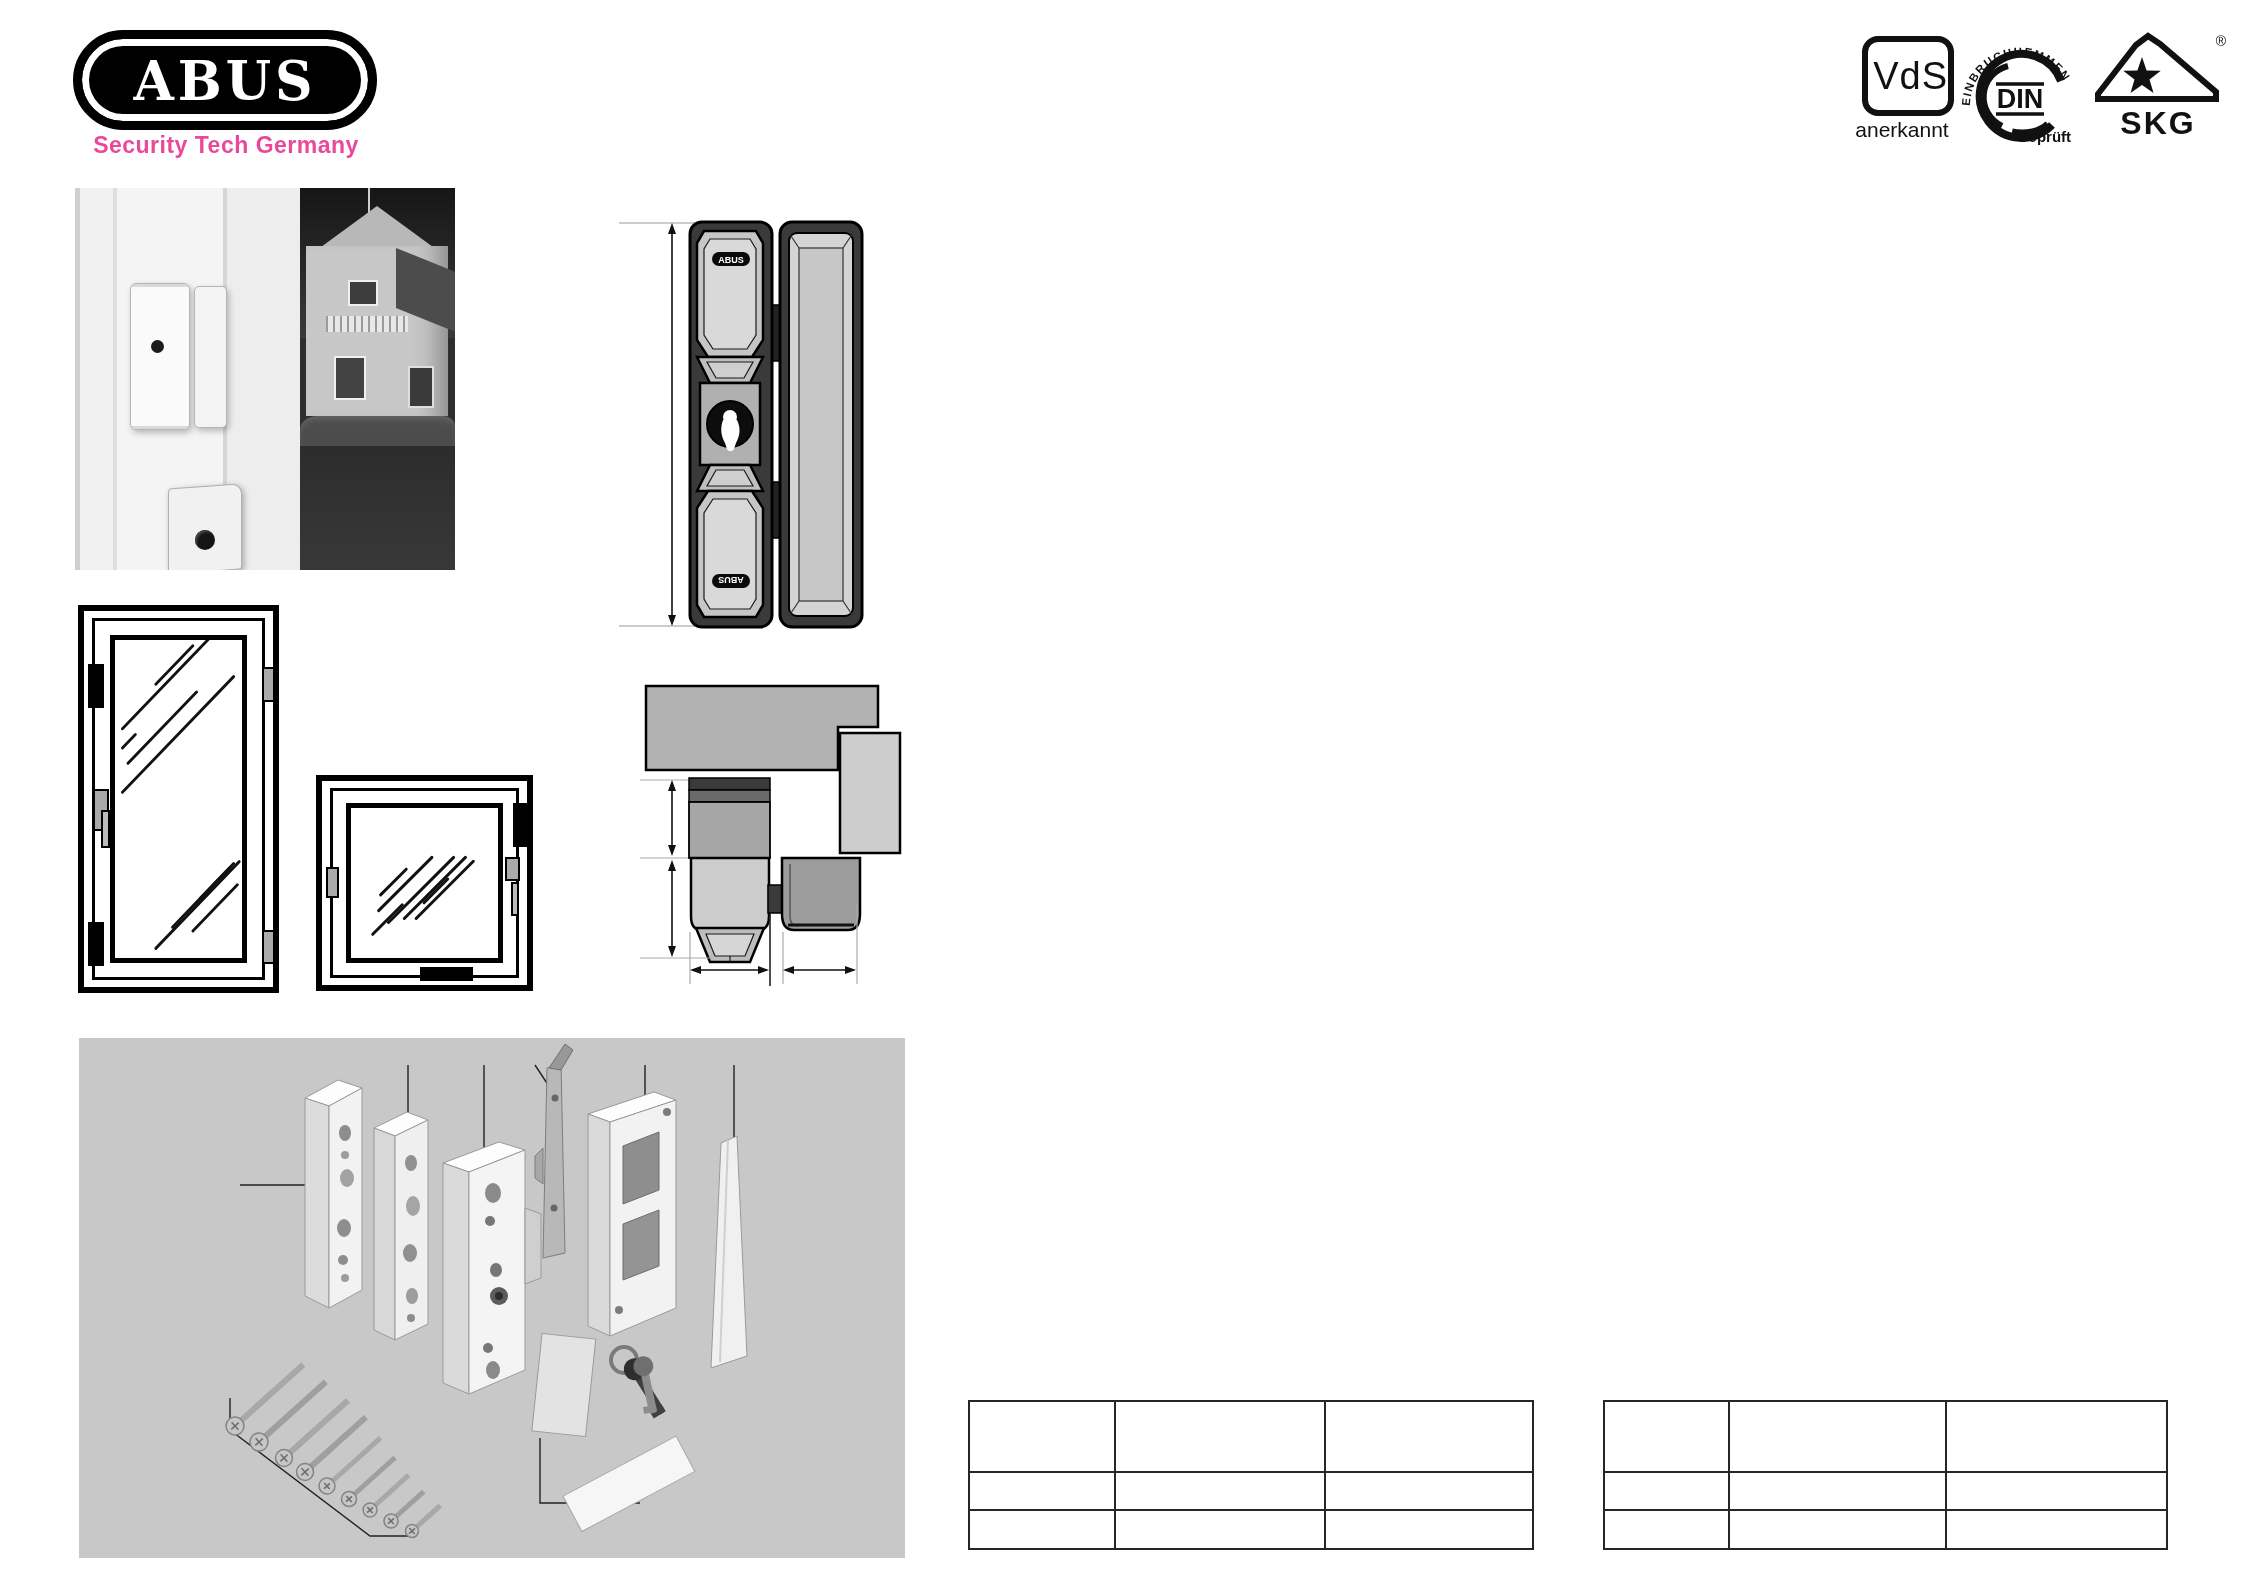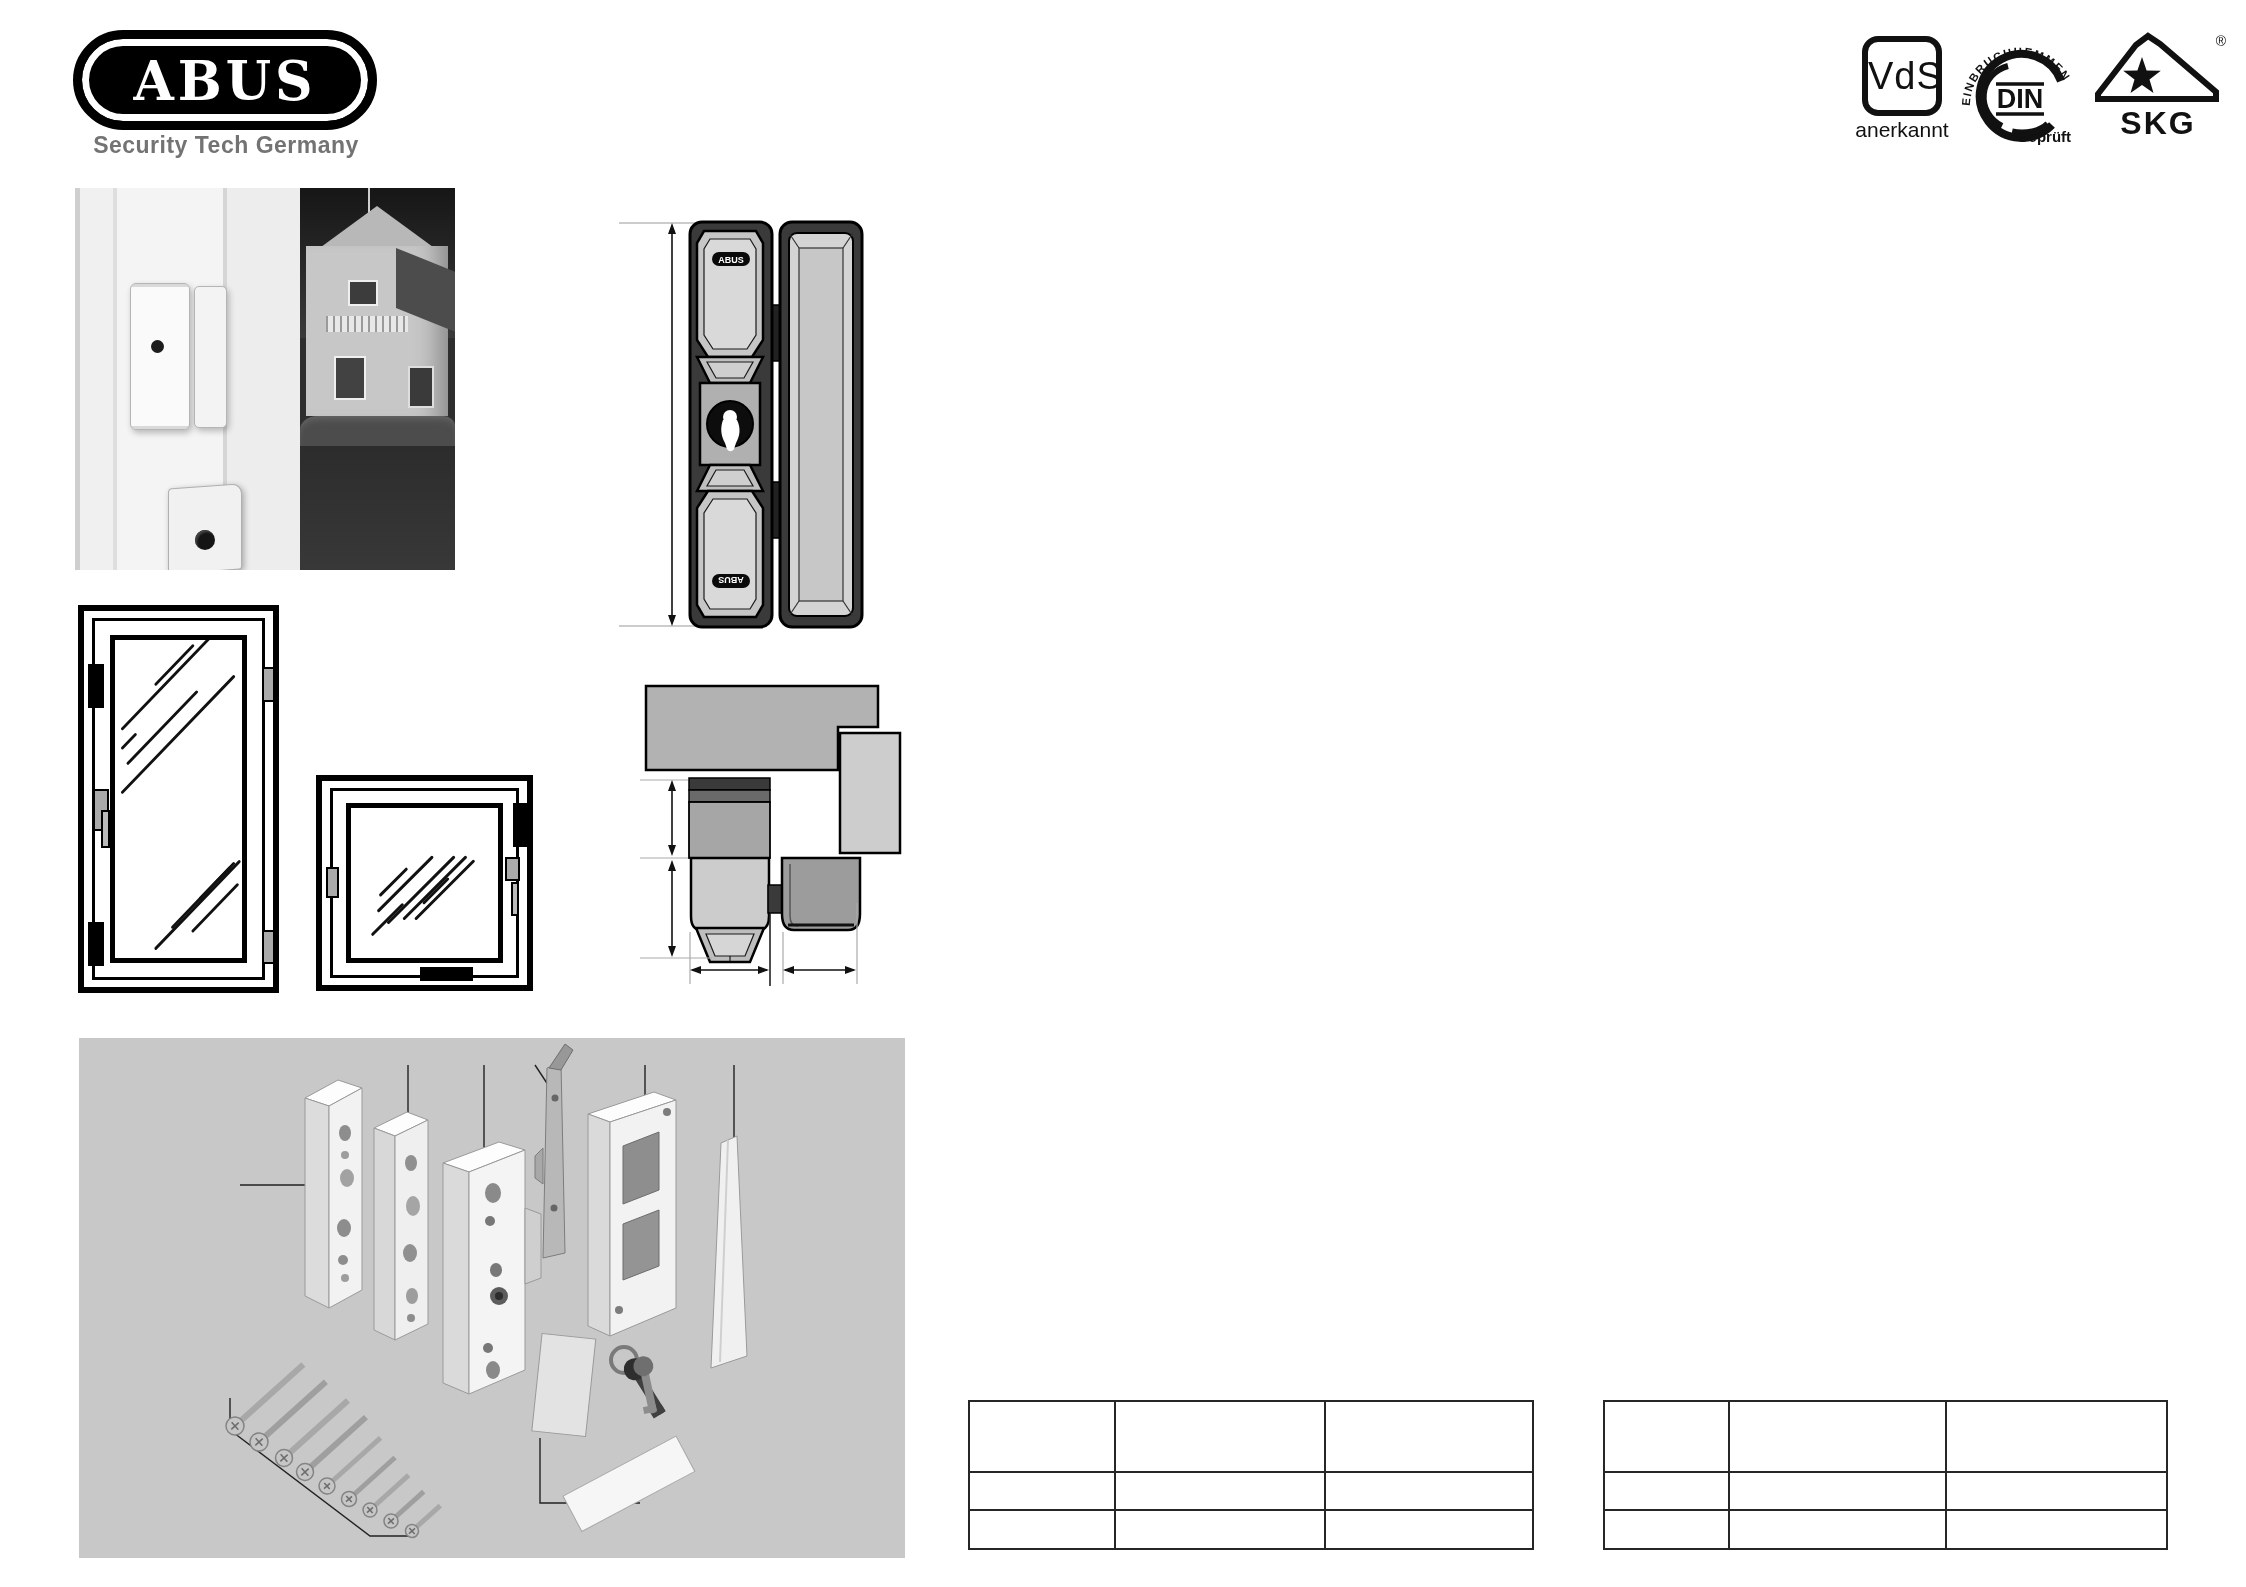--- a/index.html
+++ b/index.html
@@ -7,26 +7,26 @@
         font-family:"Liberation Sans",sans-serif;overflow:hidden;}
   .abs{position:absolute;}
 
   
   .abus-logo{left:73px;top:30px;width:304px;height:100px;background:#000;
     border:9px solid #000;border-radius:60px;box-shadow:inset 0 0 0 7px #fff;
     box-sizing:border-box;display:flex;align-items:center;justify-content:center;}
   .abus-logo span{color:#fff;font-family:"DejaVu Serif","Liberation Serif",serif;
     font-weight:900;font-size:52px;letter-spacing:4px;transform:scaleY(1.05);}
   .abus-tagline{left:78px;top:132px;width:296px;text-align:center;font-size:23px;
-    font-weight:600;color:#737373;letter-spacing:.5px;}
-
-  
-  .vds-badge{left:1862px;top:36px;width:80px;height:80px;border:6px solid #111;
+    font-weight:600;color:#ec4899;letter-spacing:.5px;}
+
+  
+  .vds-badge{left:1862px;top:36px;width:92px;height:80px;border:6px solid #111;
     border-radius:16px;box-sizing:border-box;display:flex;align-items:center;
-    justify-content:flex-start;background:#fff;}
+    justify-content:flex-end;background:#fff;}
   .vds-badge span{font-size:38px;color:#111;letter-spacing:1px;}
   .vds-sub{left:1842px;top:118px;width:120px;text-align:center;font-size:21px;color:#111;}
 
   
   .photo{left:75px;top:188px;width:380px;height:382px;overflow:hidden;background:#ececec;}
   .photo-left{left:0;top:0;width:225px;height:382px;
     background:linear-gradient(90deg,#cfcfcf 0 5px,#f0f0f0 5px 38px,#dedede 38px 42px,
       #f4f4f4 42px 148px,#d6d6d6 148px 152px,#ededed 152px 100%);}
   .ph-lock-body{left:55px;top:95px;width:58px;height:145px;background:#fafafa;
     border:1px solid #b5b5b5;border-radius:6px;

